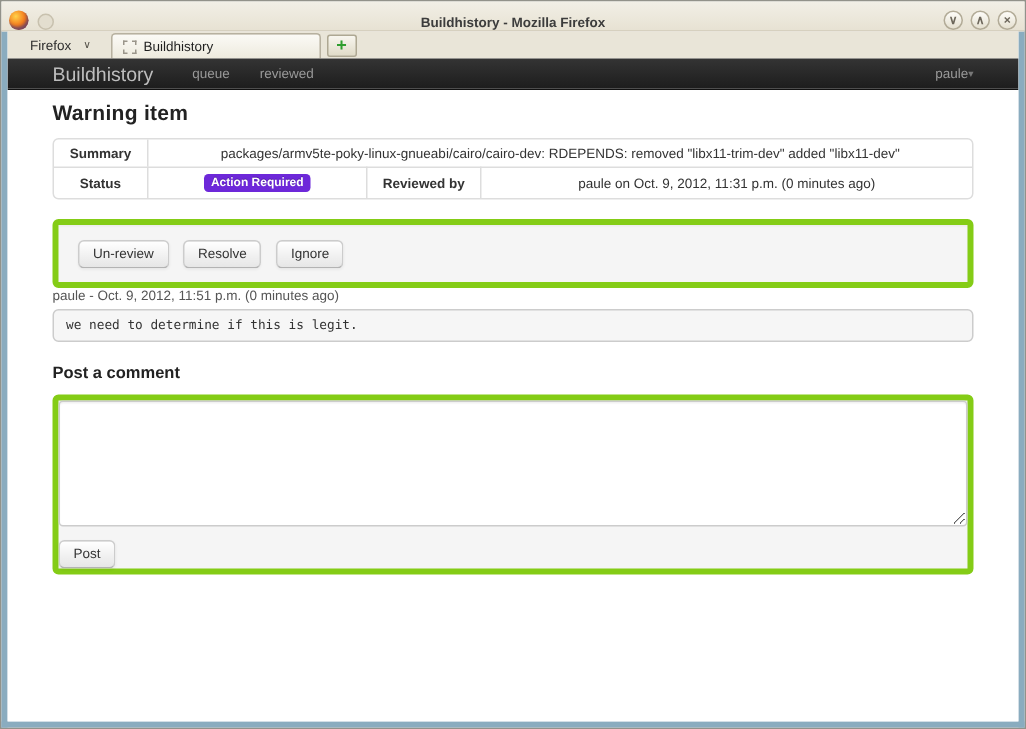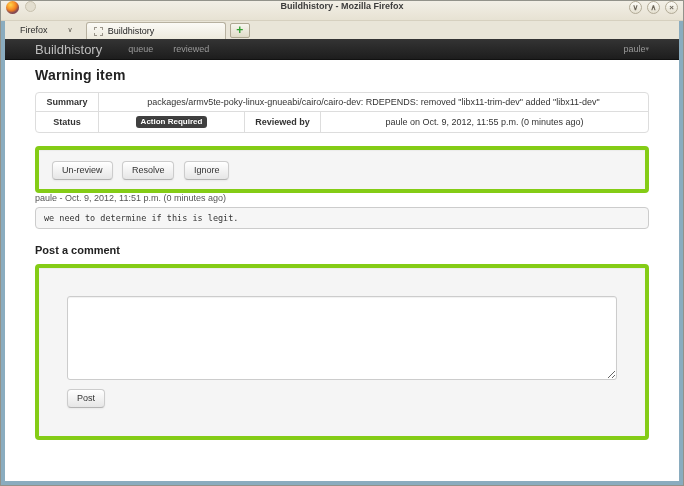--- a/index.html
+++ b/index.html
@@ -20,21 +20,21 @@
     border-right: 4px solid #8aacbf;
     border-bottom: 4px solid #8aacbf;
     overflow: hidden;
   }
 
   
   .titlebar {
     height: 20px; flex: 0 0 20px;
     background: linear-gradient(#f2efe6, #e7e2d3);
     border-bottom: 1px solid #d6d0bf;
-    display: flex; align-items: flex-start;
+    display: flex; align-items: flex-end;
     position: relative; padding: 0 5px;
   }
   .fx-logo {
     width: 13px; height: 13px; border-radius: 50%;
     background: radial-gradient(circle at 35% 30%, #ffd24a 0%, #f58220 45%, #d14b08 80%, #a33a06 100%);
     box-shadow: inset -1px -2px 2px rgba(40,60,160,.55);
     margin-right: 6px;
   }
   .ghost-circle {
     width: 11px; height: 11px; border-radius: 50%;
@@ -53,21 +53,21 @@
     text-align: center; font-weight: bold; cursor: default;
   }
 
   
   .tabstrip {
     height: 18px; flex: 0 0 18px;
     background: #e9e5d8;
     display: flex; align-items: flex-end; padding: 0 0 0 6px;
   }
   .fx-menu {
-    height: 16px; display: flex; align-items: center; gap: 20px;
+    height: 16px; display: flex; align-items: center; gap: 8px;
     padding: 0 9px; font-size: 9px; color: #2e2e2e; margin-bottom: 1px;
   }
   .fx-menu .caret { font-size: 7px; color: #55524a; }
   .tab {
     width: 140px; height: 17px;
     background: linear-gradient(#fbfaf6, #edeadd);
     border: 1px solid #b7b1a0; border-bottom: none;
     border-radius: 3px 3px 0 0;
     display: flex; align-items: center; gap: 5px;
     padding: 0 7px; font-size: 9px; color: #1f1f1f;
@@ -109,21 +109,21 @@
   }
   table.detail th, table.detail td {
     padding: 4px 8px; text-align: center; vertical-align: middle;
     border-top: 1px solid #ddd; border-left: 1px solid #ddd;
   }
   table.detail tr:first-child th, table.detail tr:first-child td { border-top: none; }
   table.detail th:first-child, table.detail td:first-child { border-left: none; }
   table.detail th { font-weight: bold; white-space: nowrap; }
 
   .badge-important {
-    display: inline-block; background: #404040; color: #fff;
+    display: inline-block; background: #6d28d9; color: #fff;
     font-size: 8px; font-weight: bold; padding: 1px 5px 2px;
     border-radius: 3px; text-shadow: 0 -1px 0 rgba(0,0,0,.25);
   }
 
   .pre {
     background: #f6f6f6; border: 1px solid #ccc; border-radius: 4px;
     font-family: "DejaVu Sans Mono", monospace; font-size: 8.5px;
     color: #333; padding: 5px 8px; white-space: pre-wrap;
   }
   td .pre { margin: 2px 0; }
@@ -140,21 +140,21 @@
     background: linear-gradient(#ffffff, #e6e6e6);
     border: 1px solid #ccc; border-bottom-color: #b3b3b3;
     border-radius: 4px; margin-right: 5px; cursor: pointer;
     box-shadow: inset 0 1px 0 rgba(255,255,255,.2), 0 1px 2px rgba(0,0,0,.05);
   }
 
   h2.comments-title { font-size: 15px; font-weight: bold; color: #222; margin: 18px 0 4px; }
   .comment-meta { font-size: 9px; color: #555; margin-bottom: 4px; }
 
   h3.post-title { font-size: 11px; font-weight: bold; color: #222; margin: 15px 0 0; }
-  .comment-form.well { padding: 28px; margin-top: 8px; }
+  .comment-form.well { padding: 0; margin-top: 8px; }
   .comment-textarea {
     width: 100%; height: 84px; resize: both;
     border: 1px solid #ccc; border-radius: 3px;
     font-family: "Liberation Sans", sans-serif; font-size: 10px;
     padding: 4px; background: #fff; display: block;
     box-shadow: inset 0 1px 1px rgba(0,0,0,.06);
   }
   .comment-form .btn { margin-top: 9px; }
 </style>
 </head>
@@ -210,21 +210,21 @@
             </colgroup>
           <tbody>
               <tr>
             <th>Summary</th>
             <td colspan="3">packages/armv5te-poky-linux-gnueabi/cairo/cairo-dev: RDEPENDS: removed "libx11-trim-dev" added "libx11-dev"</td>
           </tr>
           <tr>
             <th>Status</th>
             <td><span class="badge-important">Action Required</span></td>
             <th>Reviewed by</th>
-            <td>paule on Oct. 9, 2012, 11:55 p.m. (0 minutes ago)</td>
+            <td>paule on Oct. 9, 2012, 11:31 p.m. (0 minutes ago)</td>
           </tr>
         </tbody>
           </table>
 
         <div class="well">
           <button class="btn">Un-review</button>
           <button class="btn">Resolve</button>
           <button class="btn">Ignore</button>
         </div>
 

